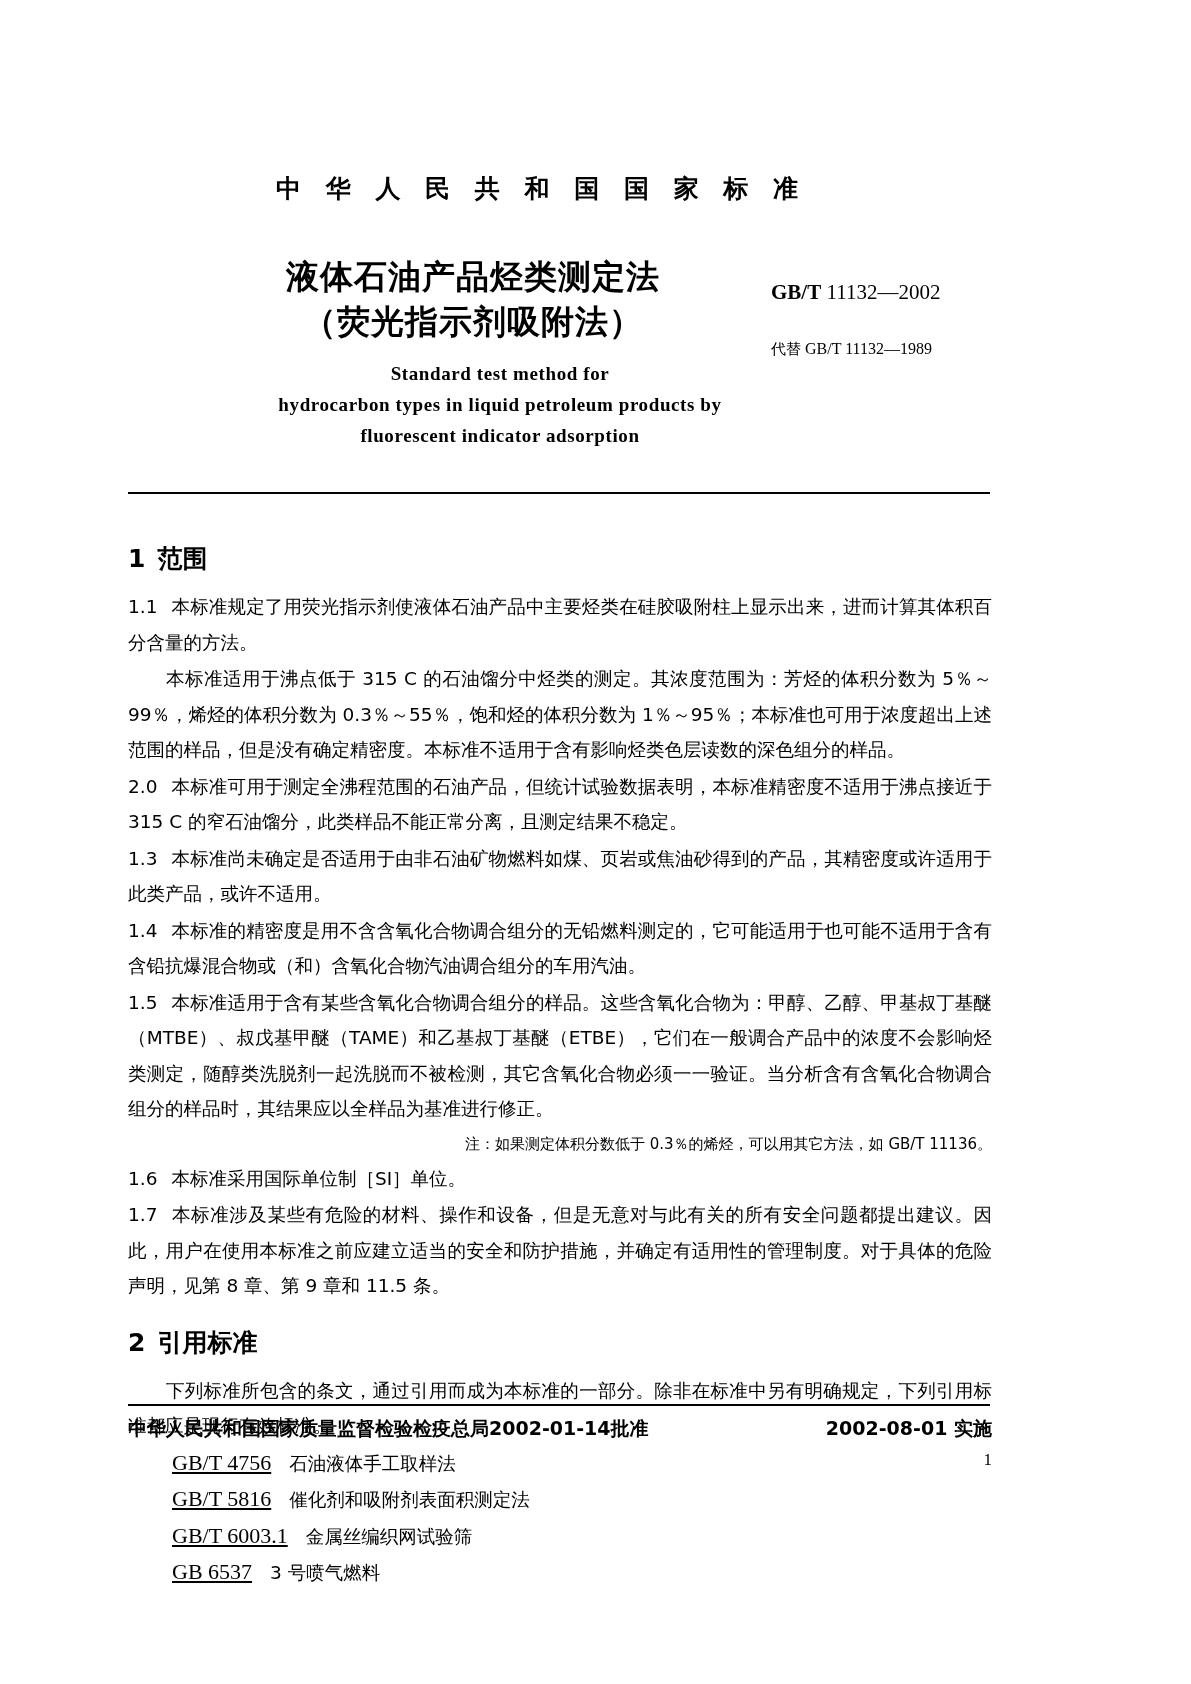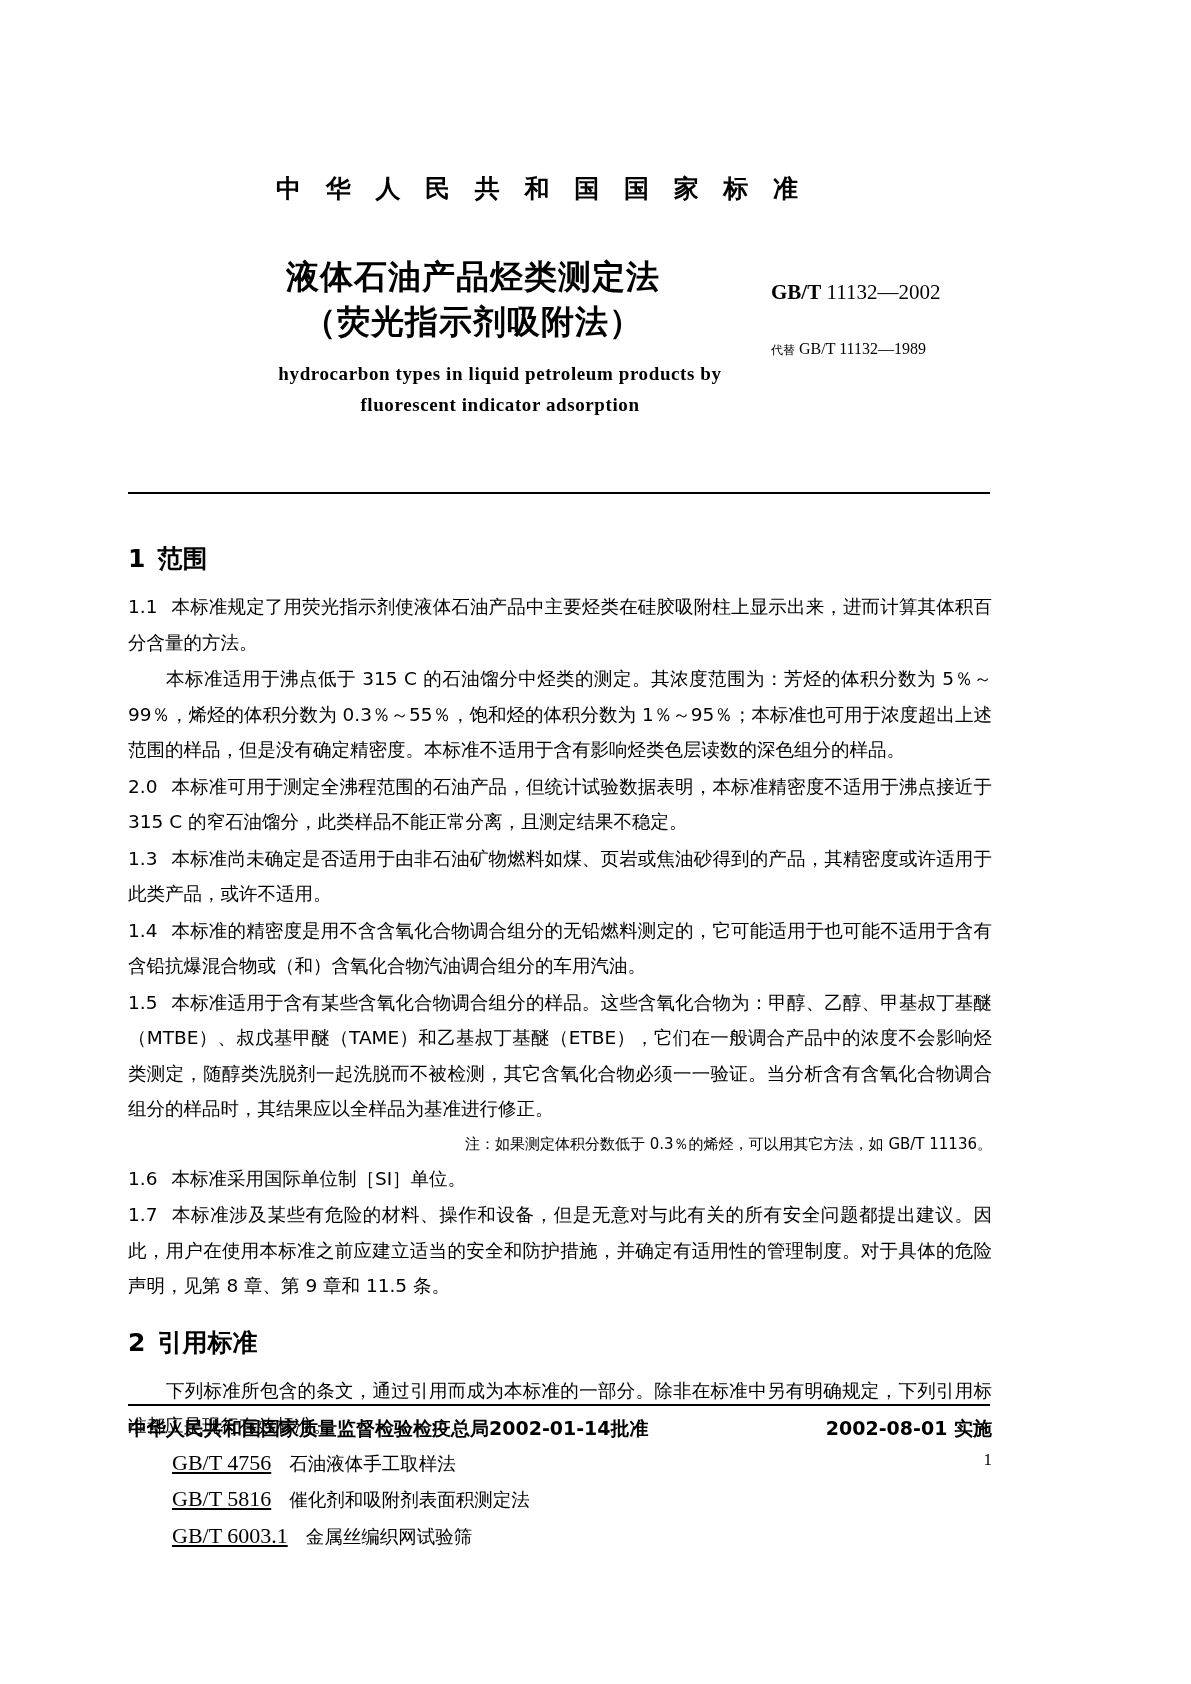--- a/index.html
+++ b/index.html
@@ -68,21 +68,21 @@
   .std-replace {
     position: absolute;
     left: 771px;
     top: 340px;
     font-family: "Liberation Serif", "DejaVu Serif", serif;
     font-size: 16px;
     white-space: nowrap;
   }
   .std-replace .zh {
     font-family: Liberation Sans, sans-serif;
-    font-size: 12px;
+    font-size: 15px;
   }
 
   .title-en {
     position: absolute;
     left: 130px;
     top: 358px;
     width: 740px;
     text-align: center;
     font-family: "Liberation Serif", "DejaVu Serif", serif;
     font-weight: bold;
@@ -200,20 +200,21 @@
   <div class="std-no">
     <b>GB/T</b><span> 11132—2002</span>
   </div>
 
   <div class="std-replace">
     <span class="zh">代替</span>
     <span>GB/T 11132—1989</span>
   </div>
 
   <div class="title-en">
+    <div>Standard test method for</div>
     <div>hydrocarbon types in liquid petroleum products by</div>
     <div>fluorescent indicator adsorption</div>
   </div>
 
   <div class="rule-top"></div>
 
   <div class="body-area">
 
     <div class="clause-head">
       <span class="num">1</span><span>范围</span>
@@ -239,20 +240,21 @@
 
     <div class="clause-head">
       <span class="num">2</span><span>引用标准</span>
     </div>
 
     <p class="para indent">下列标准所包含的条文，通过引用而成为本标准的一部分。除非在标准中另有明确规定，下列引用标准都应是现行有效标准。</p>
 
     <p class="ref-item"><span class="code">GB/T 4756</span><span>石油液体手工取样法</span></p>
     <p class="ref-item"><span class="code">GB/T 5816</span><span>催化剂和吸附剂表面积测定法</span></p>
     <p class="ref-item"><span class="code">GB/T 6003.1</span><span>金属丝编织网试验筛</span></p>
+    <p class="ref-item"><span class="code">GB 6537</span><span>3 号喷气燃料</span></p>
 
   </div>
 
   <div class="rule-bottom"></div>
 
   <div class="footer">
     <div class="approve">中华人民共和国国家质量监督检验检疫总局2002-01-14批准</div>
     <div class="effect">2002-08-01 实施</div>
   </div>
 

